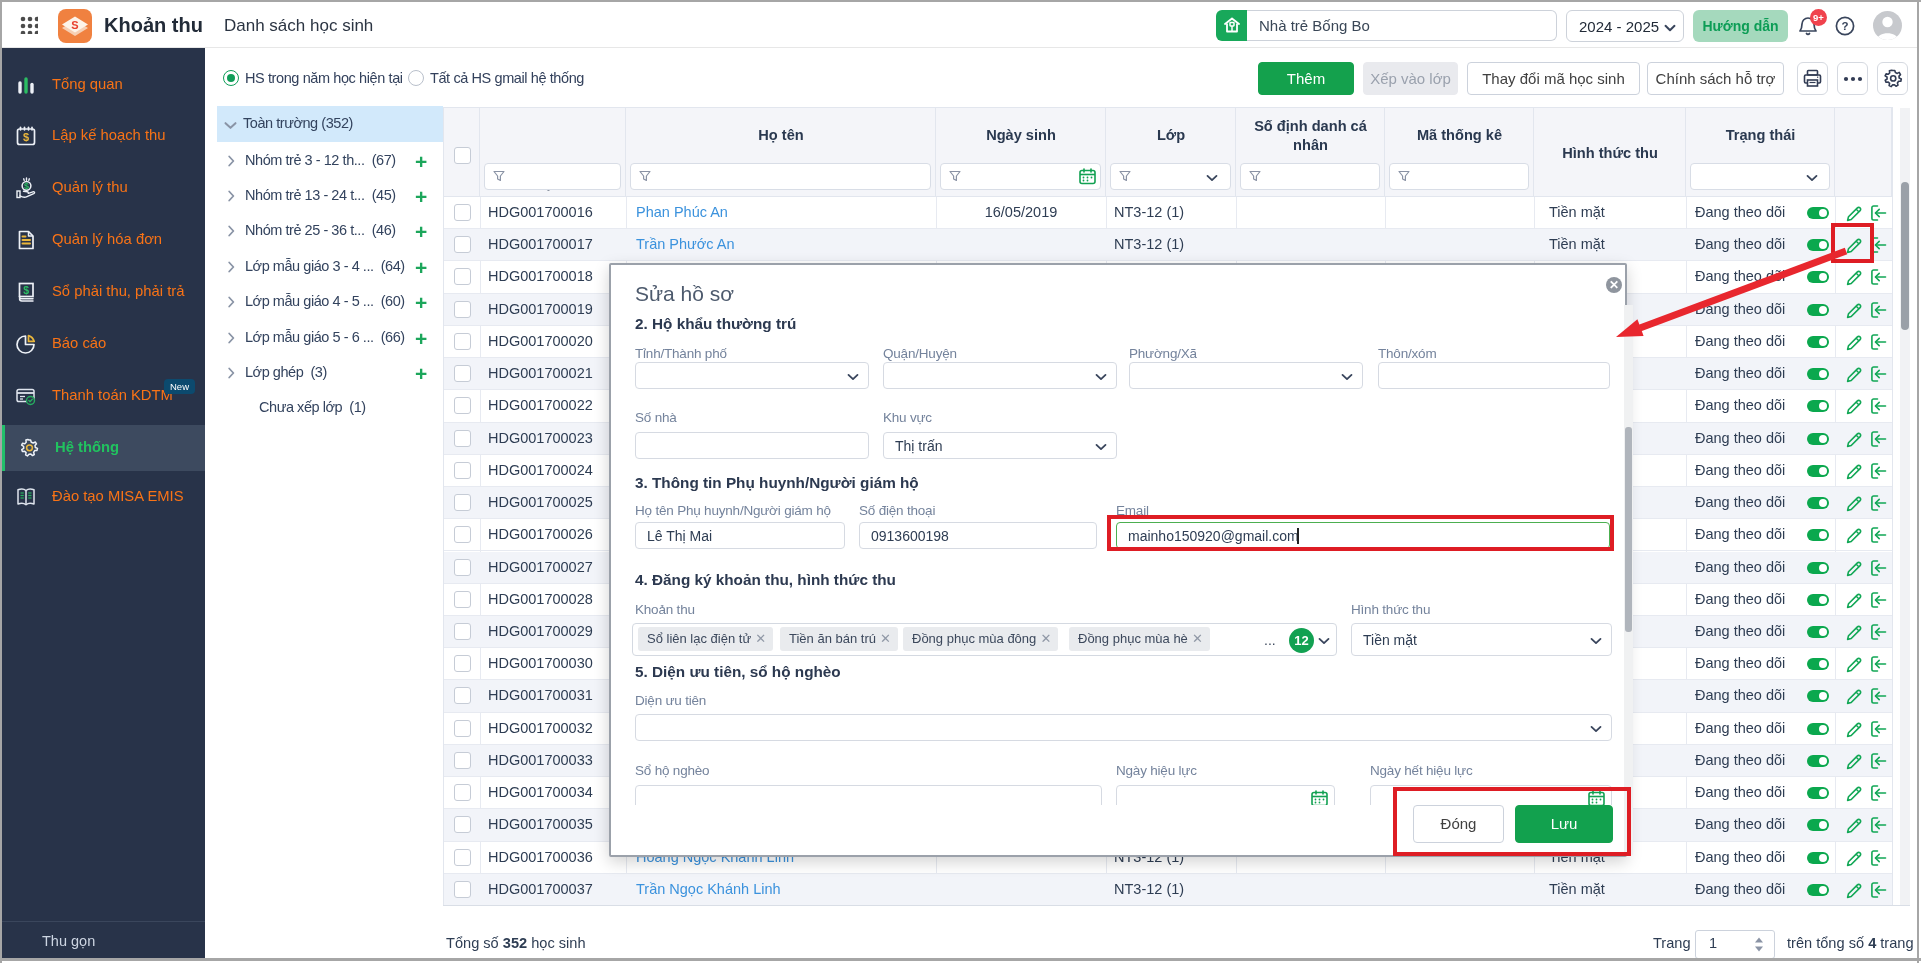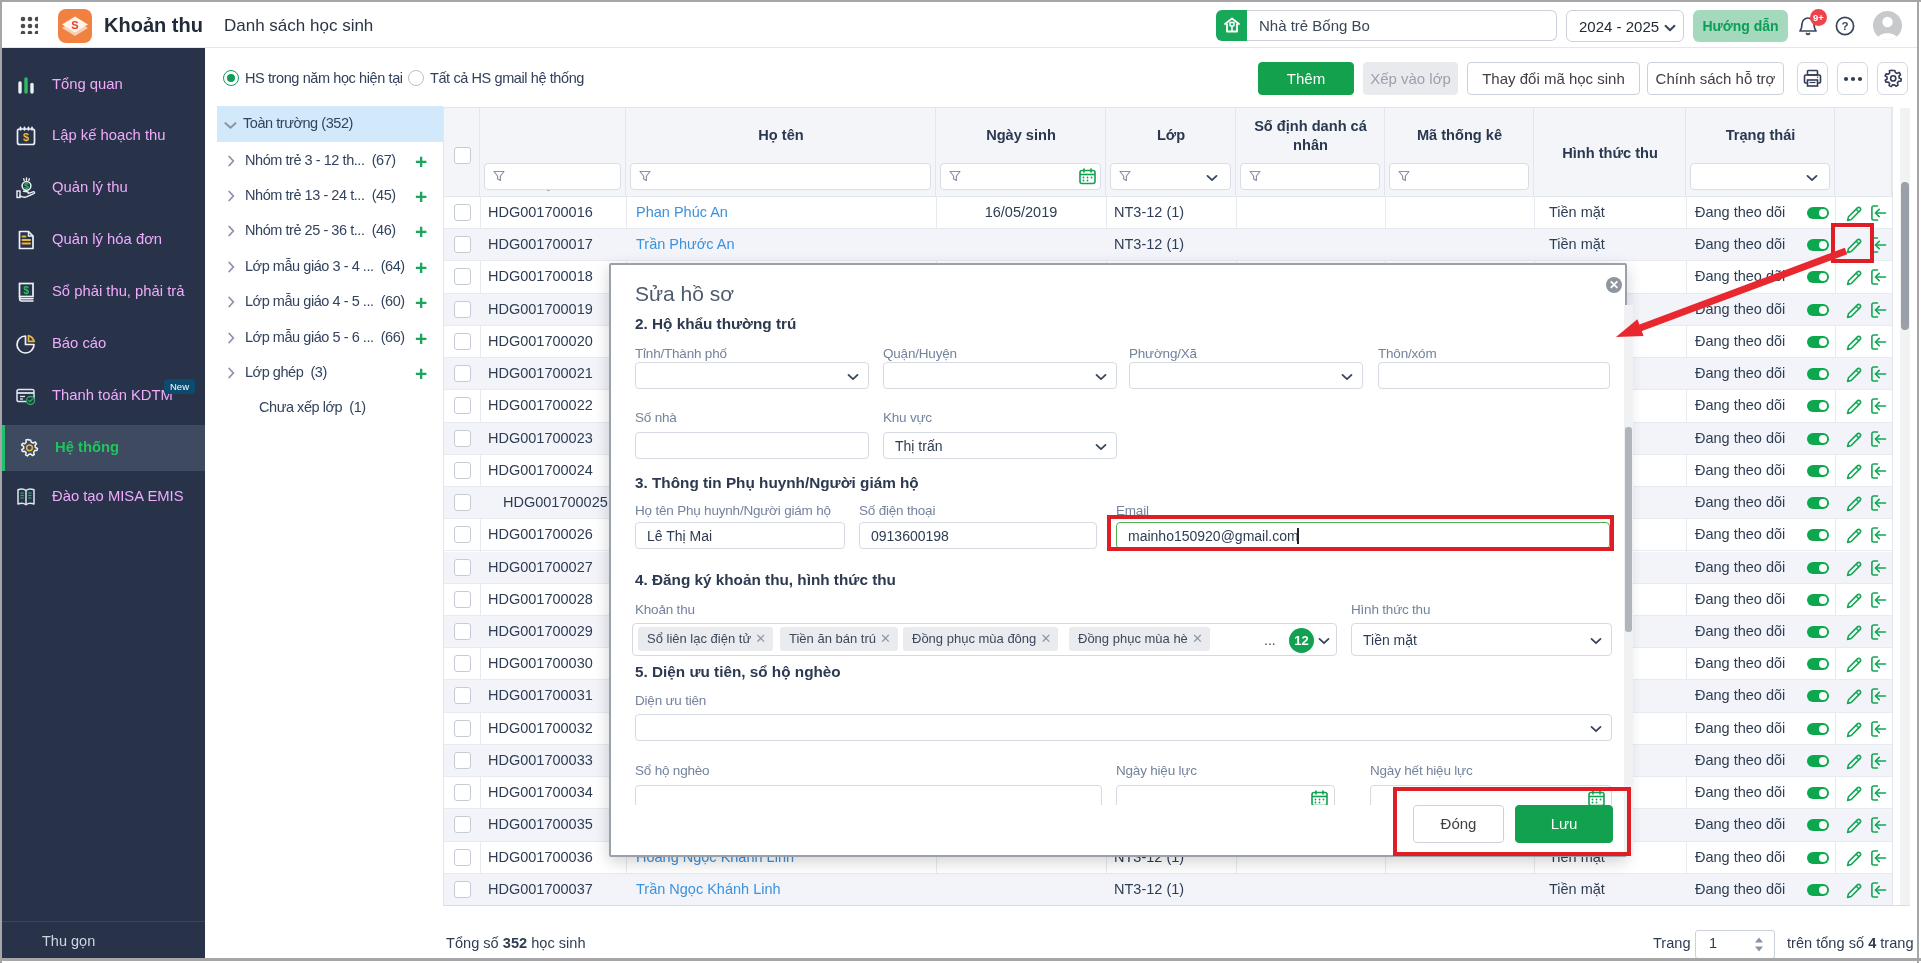--- a/index.html
+++ b/index.html
@@ -23,21 +23,21 @@
 #searchwrap .txt{position:absolute;left:43px;top:7px;font-size:15px;color:#3a4757;}
 #yearsel{left:1564px;top:8px;width:118px;height:32px;border:1px solid #cdd2da;border-radius:6px;background:#fff;font-size:15px;color:#222b38;}
 #yearsel span{position:absolute;left:12px;top:7px;}
 #guide{left:1691px;top:8px;width:95px;height:32px;background:#a5d9bd;border-radius:6px;color:#0c9d56;font-weight:bold;font-size:14px;text-align:center;line-height:32px;}
 .badge9{left:1808px;top:7px;width:17px;height:17px;background:#f0424d;border-radius:50%;color:#fff;font-size:9.5px;font-weight:bold;text-align:center;line-height:17px;}
 #avatar{left:1871px;top:9px;width:29px;height:29px;border-radius:50%;background:#c7c9cd;overflow:hidden;}
 
 #side{left:2px;top:48px;width:203px;height:910px;background:#283349;}
 .sitem{position:absolute;left:0;width:203px;height:46px;}
 .sitem .ic{position:absolute;left:13px;top:12px;width:22px;height:22px;}
-.sitem .lb{position:absolute;left:50px;top:14px;font-size:14.8px;color:#f0abfc;white-space:nowrap;}
+.sitem .lb{position:absolute;left:50px;top:14px;font-size:14.8px;color:#f97316;white-space:nowrap;}
 .sitem.active{background:#3d4a5f;border-left:3px solid #21c06a;height:46px;}
 .sitem.active .lb{color:#21c35f;font-weight:bold;}
 .newbadge{position:absolute;left:162px;top:6px;width:31px;height:15px;background:#0c4a6e;border-radius:4px;color:#fff;font-size:9.5px;text-align:center;line-height:15px;}
 #collapse{left:2px;top:921px;width:203px;height:37px;border-top:1px solid #3a465c;}
 #collapse .lb{position:absolute;left:40px;top:11px;font-size:14.5px;color:#cdd5e2;}
 
 .radio{position:absolute;width:16px;height:16px;border-radius:50%;background:#fff;}
 .radio.on{border:1px solid #0f9d58;}
 .radio.on i{position:absolute;left:3px;top:3px;width:8px;height:8px;border-radius:50%;background:#0f9d58;}
 .radio.off{border:1px solid #b9c0cb;}
@@ -574,21 +574,21 @@
         <line x1="11.2" y1="5.2" x2="13.8" y2="7.8" stroke="#11a755" stroke-width="1.4"></line>
       </svg>
       <svg class="abs" style="left:1425px;top:7px;" width="18" height="18" viewBox="0 0 18 18">
         <path d="M8.5 2 H4.6 A1.7 1.7 0 0 0 2.9 3.7 V14.3 A1.7 1.7 0 0 0 4.6 16 H8.5" fill="none" stroke="#11a755" stroke-width="1.6" stroke-linecap="round"></path>
 <line x1="16.5" y1="9" x2="7" y2="9" stroke="#11a755" stroke-width="1.6" stroke-linecap="round"></line>
 <path d="M10.2 5.4 L6.4 9 L10.2 12.6" fill="none" stroke="#11a755" stroke-width="1.6" stroke-linecap="round" stroke-linejoin="round"></path>
       </svg>
     </div>
     <div class="trow alt" style="top:379.04px;">
       <div class="cb" style="left:10px;top:7px;"></div>
-      <div class="cell" style="left:59px;width:138px;">HDG001700025</div>
+      <div class="cell" style="left:44px;width:138px;">HDG001700025</div>
       <div class="cell" style="left:1251px;width:100px;">Đang theo dõi</div>
       <div class="toggle" style="left:1363px;top:10px;">
         <i></i>
       </div>
       <svg class="abs" style="left:1401px;top:7px;" width="18" height="19" viewBox="0 0 18 19">
         <path d="M2.6 16.4 L3.5 12.8 L12.4 3.9 A1.8 1.8 0 0 1 15 3.9 L15.1 4 A1.8 1.8 0 0 1 15.1 6.6 L6.2 15.5 L2.6 16.4 Z" fill="none" stroke="#11a755" stroke-width="1.6" stroke-linejoin="round"></path>
         <line x1="11.2" y1="5.2" x2="13.8" y2="7.8" stroke="#11a755" stroke-width="1.4"></line>
       </svg>
       <svg class="abs" style="left:1425px;top:7px;" width="18" height="18" viewBox="0 0 18 18">
         <path d="M8.5 2 H4.6 A1.7 1.7 0 0 0 2.9 3.7 V14.3 A1.7 1.7 0 0 0 4.6 16 H8.5" fill="none" stroke="#11a755" stroke-width="1.6" stroke-linecap="round"></path>

